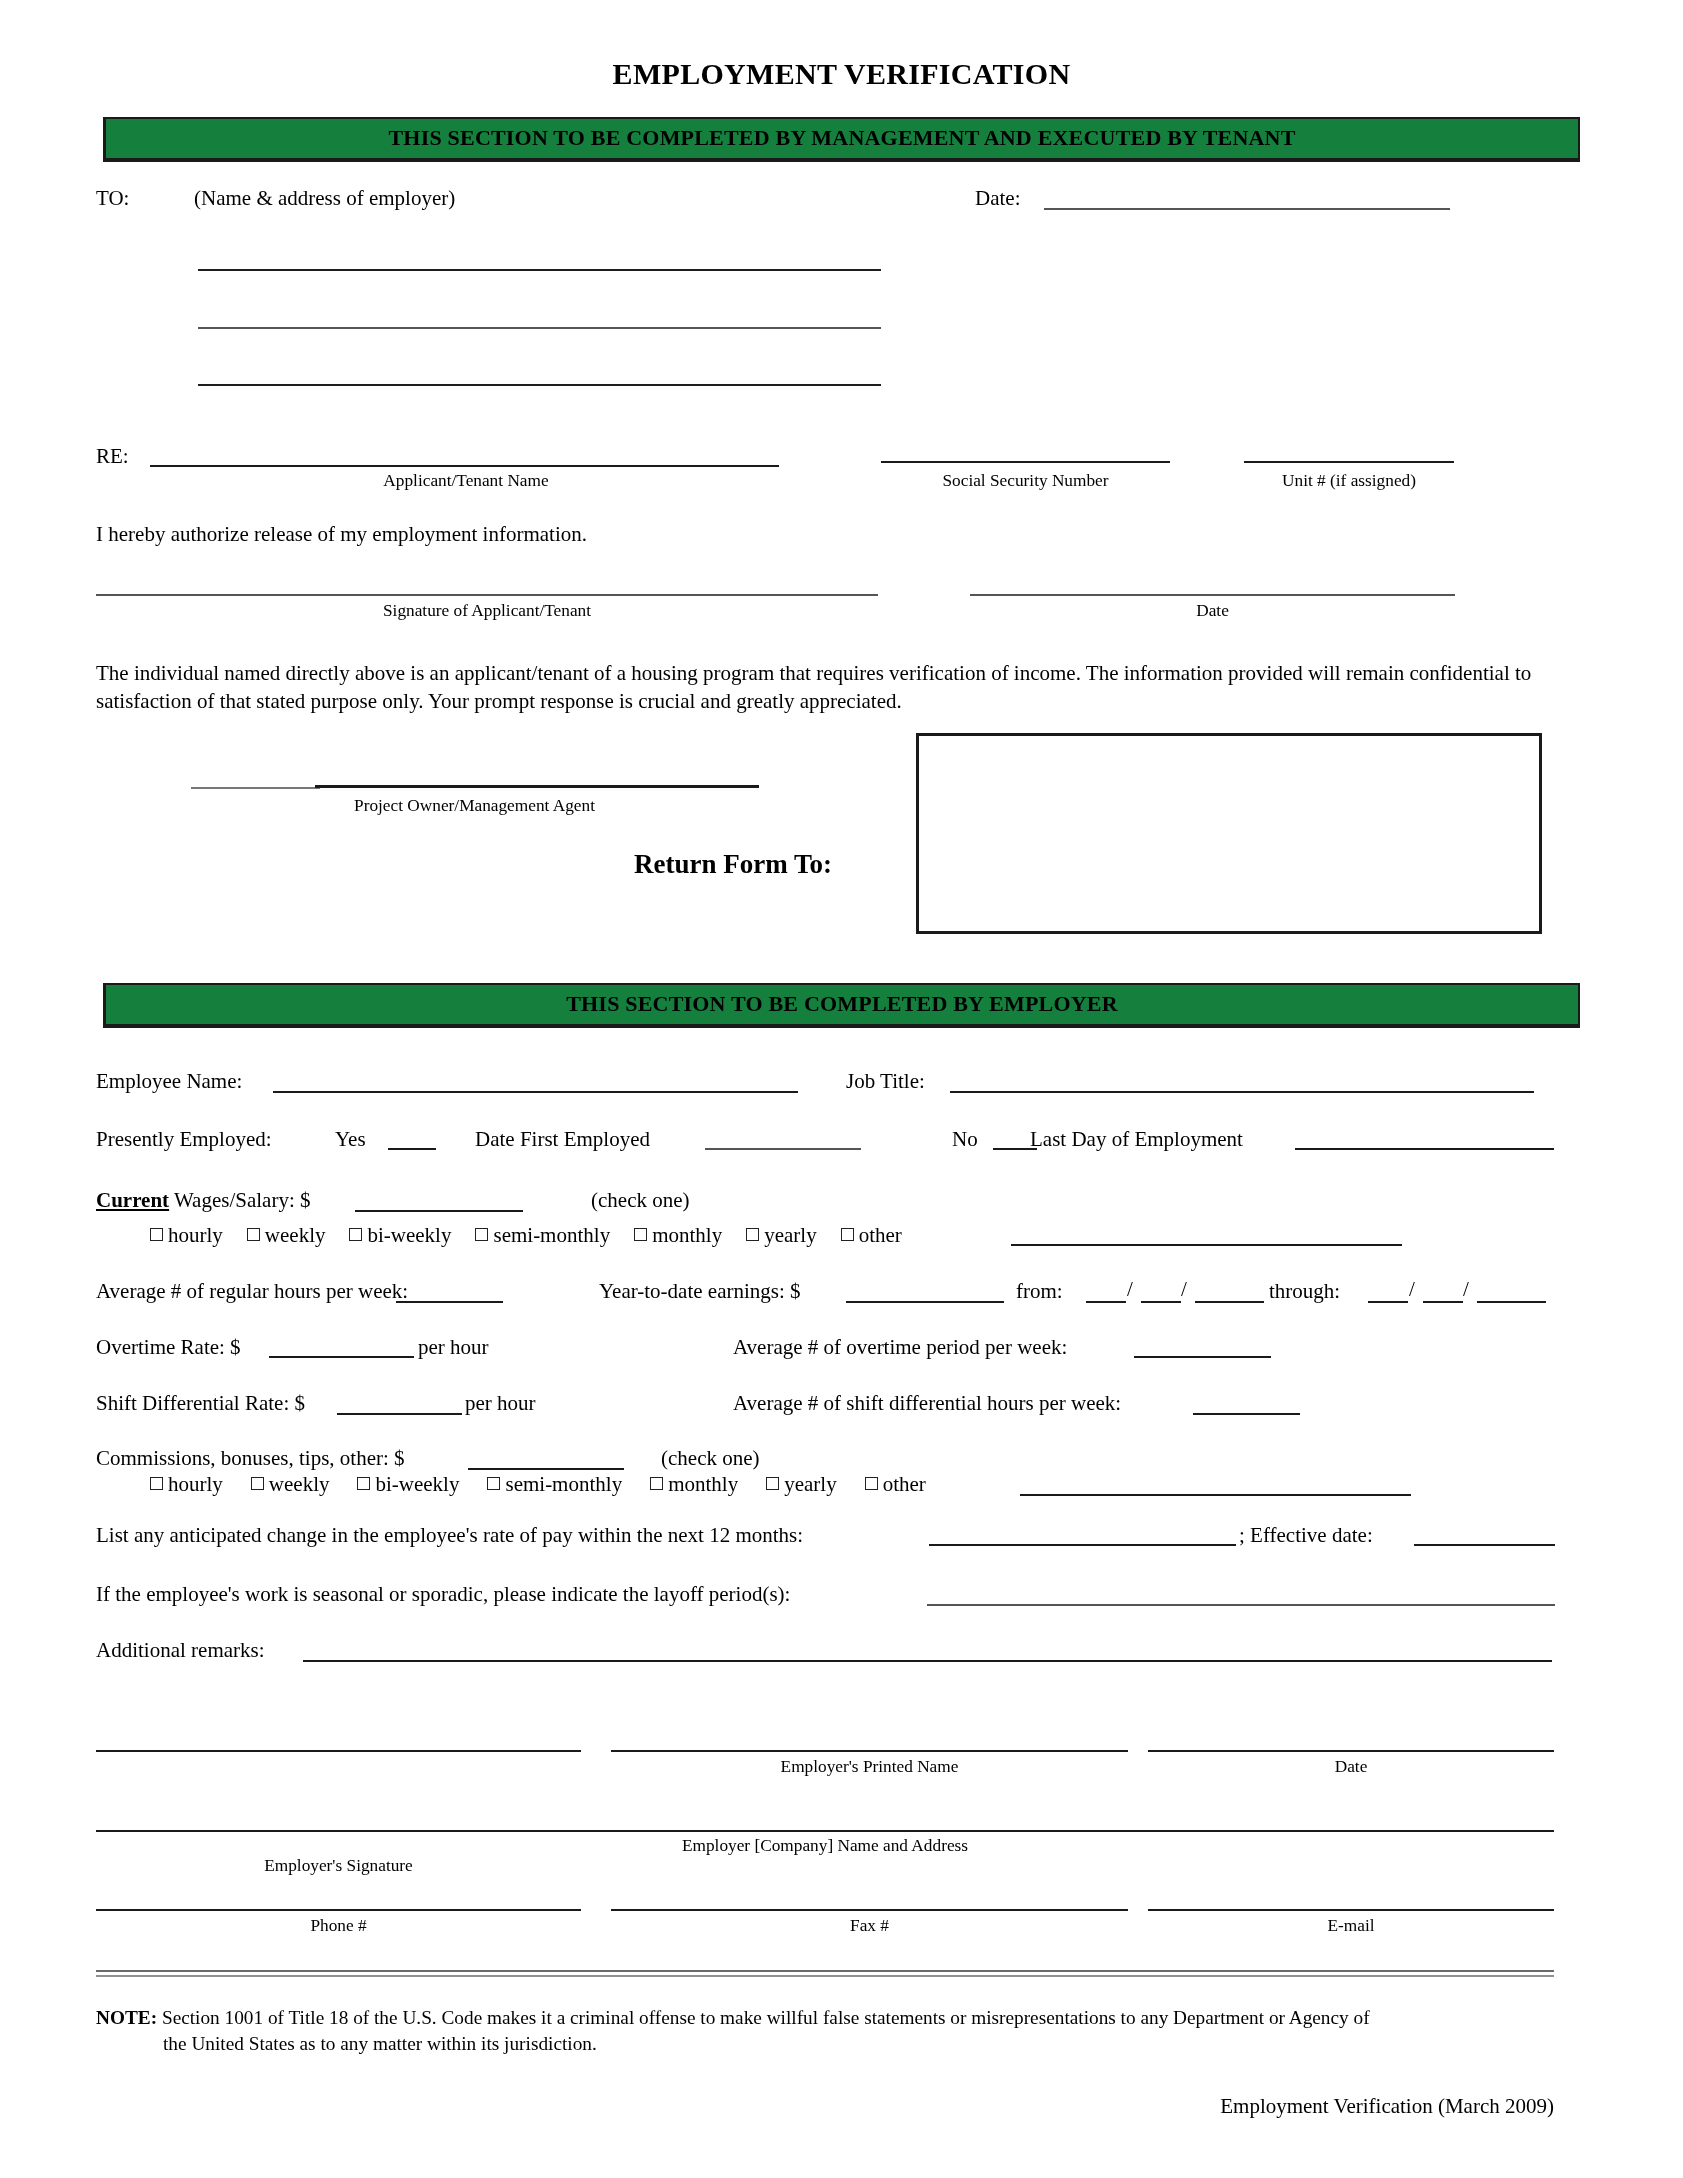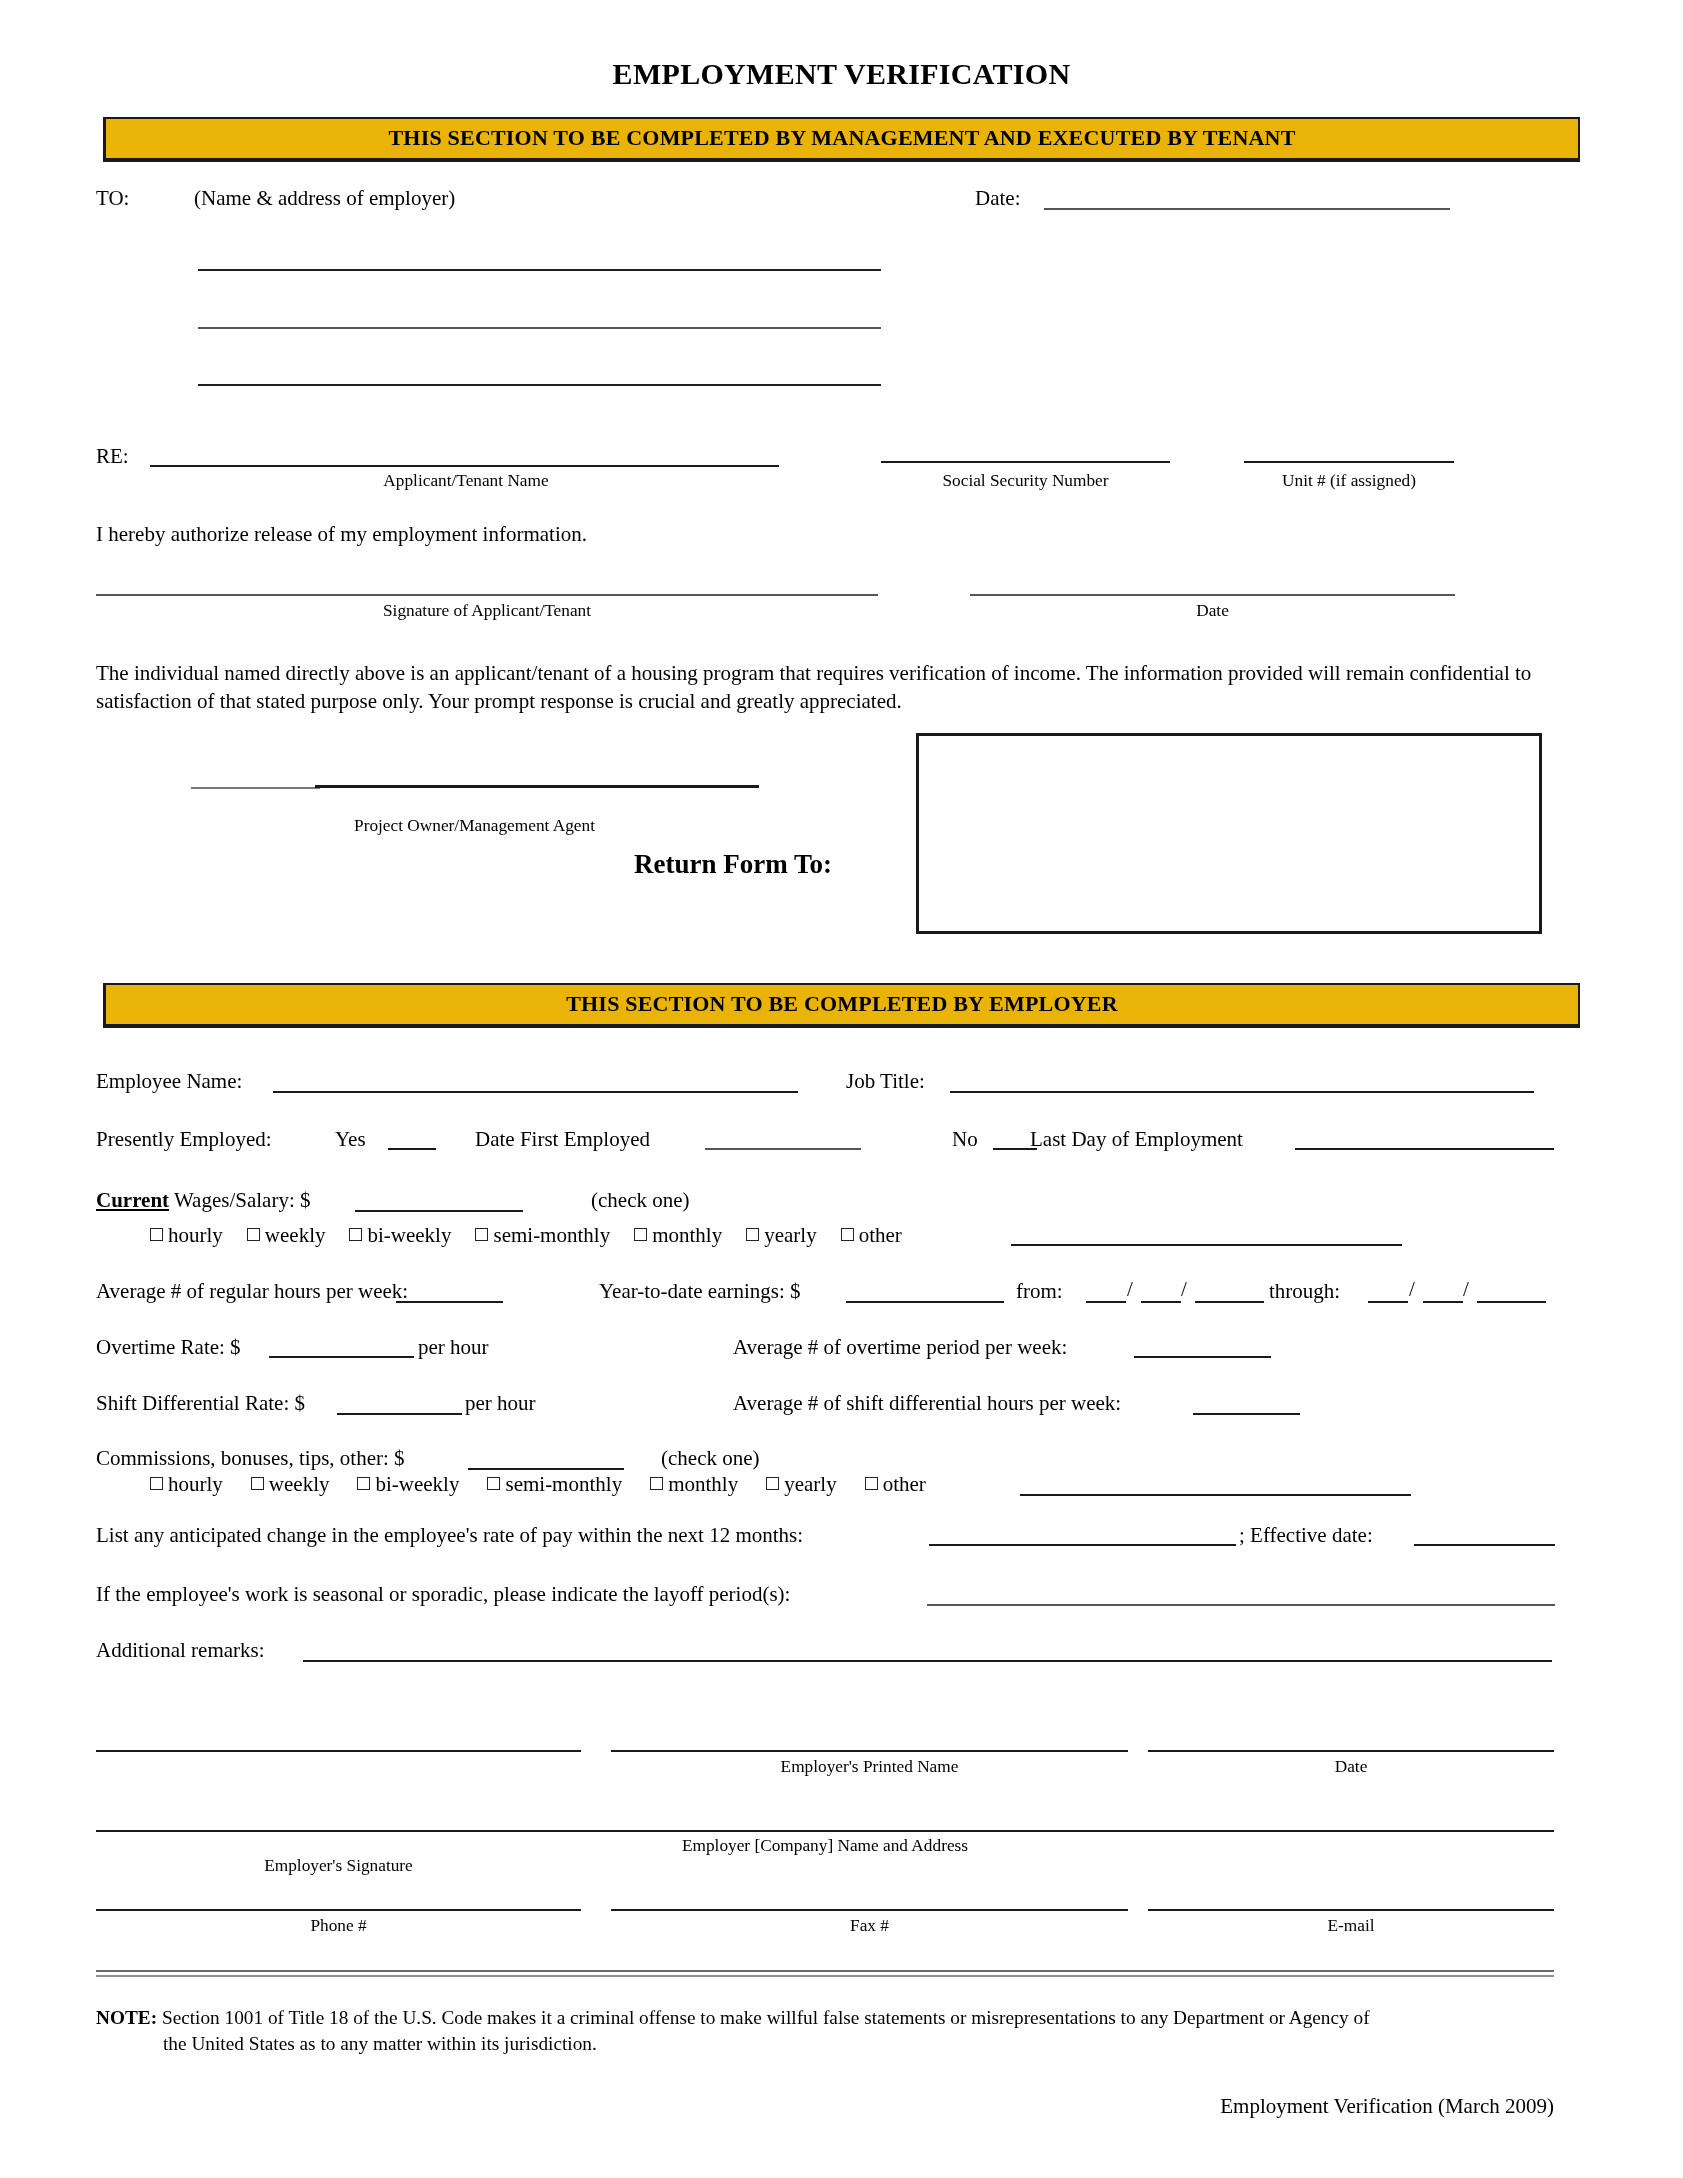--- a/index.html
+++ b/index.html
@@ -26,21 +26,21 @@
     font-size: 30px;
     font-weight: bold;
     letter-spacing: 0.3px;
     padding-top: 57px;
   }
 
   
   .banner {
     margin: 0 auto;
     width: 1477px;
-    background: #eab308;
+    background: #15803d;
     border-top: 2px solid #1a1a1a;
     border-left: 3px solid #1a1a1a;
     border-right: 2px solid #1a1a1a;
     border-bottom: 4px solid #1a1a1a;
     text-align: center;
     font-weight: bold;
     font-size: 22px;
     padding: 6px 0 7px 0;
     letter-spacing: 0.2px;
   }
@@ -70,21 +70,21 @@
 
   .sig-rule { position: absolute; left: 96px; top: 594px; width: 782px; border-top: 2px solid #555; }
   .sigdate-rule { position: absolute; left: 970px; top: 594px; width: 485px; border-top: 2px solid #555; }
   .cap-sig { position: absolute; left: 96px; top: 601px; width: 782px; }
   .cap-sigdate { position: absolute; left: 970px; top: 601px; width: 485px; }
 
   .confid { position: absolute; left: 96px; top: 660px; width: 1445px; font-size: 21px; line-height: 1.33; text-align: left; }
 
   .owner-rule-a { position: absolute; left: 191px; top: 787px; width: 129px; border-top: 2px solid #777; }
   .owner-rule-b { position: absolute; left: 315px; top: 785px; width: 444px; border-top: 3px solid #1a1a1a; }
-  .cap-owner { position: absolute; left: 191px; top: 796px; width: 567px; margin-top: 20px; }
+  .cap-owner { position: absolute; left: 191px; top: 796px; width: 567px; }
 
   .return-label { position: absolute; left: 634px; top: 849px; font-size: 27px; font-weight: bold; }
 
   .return-box {
     position: absolute;
     left: 916px; top: 733px;
     width: 626px; height: 201px;
     border: 3px solid #1a1a1a;
     background: #ffffff;
   }

